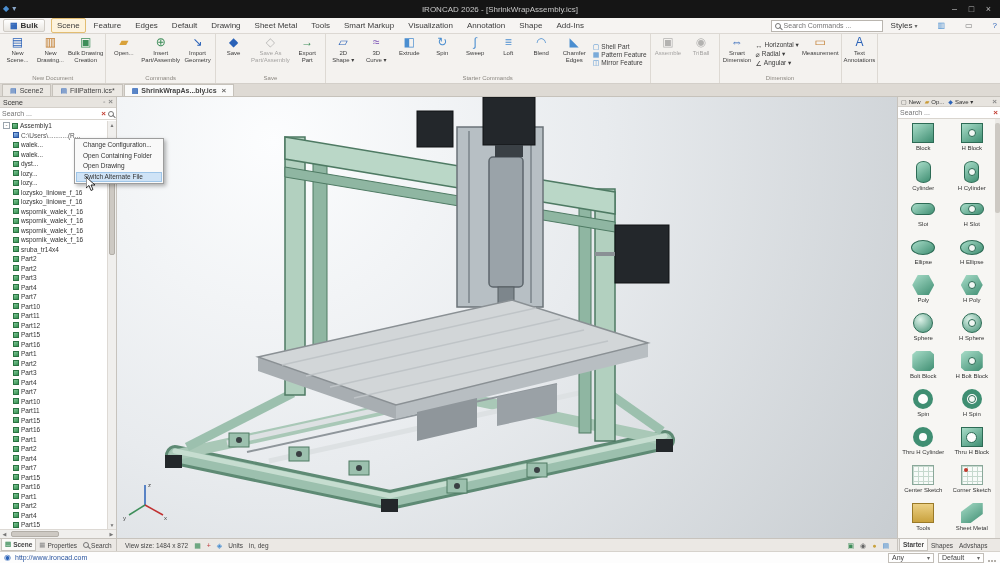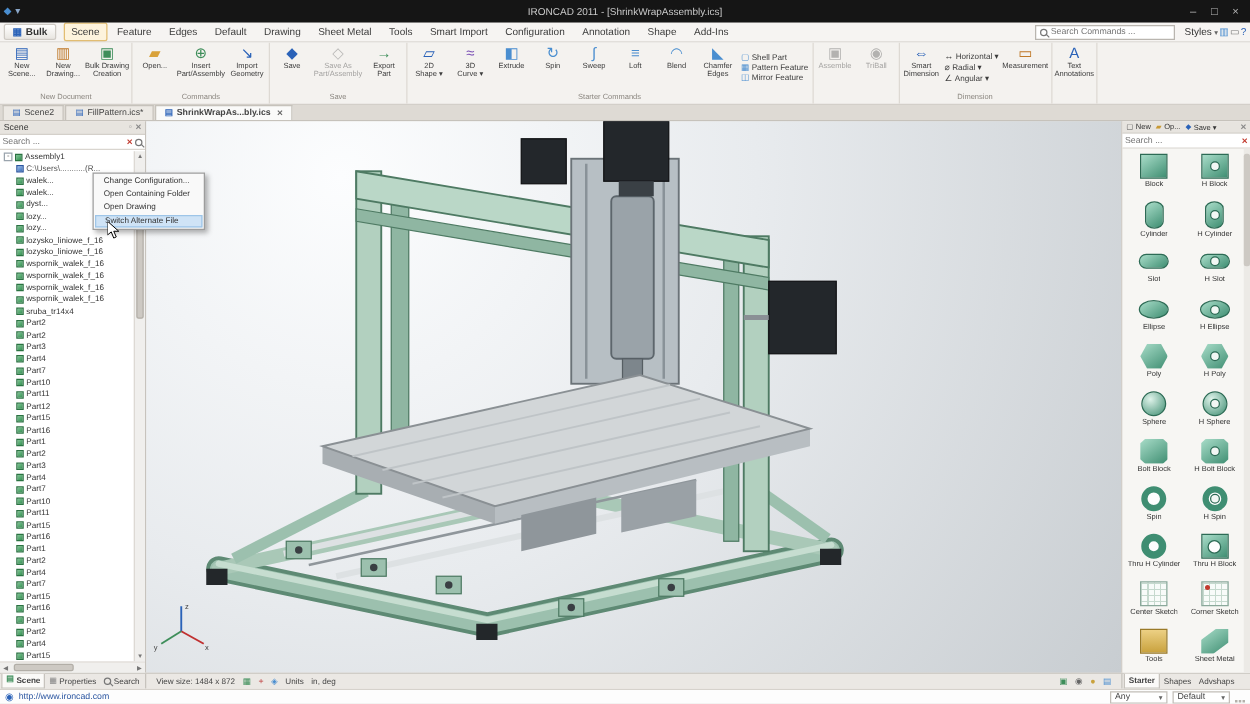--- a/index.html
+++ b/index.html
@@ -16,21 +16,21 @@
 .win-btn{width:17px;text-align:center;color:#b8b8b8;font-size:9px;line-height:16px}
 
 
 .menubar{height:16px;background:#f6f4f2;border-bottom:1px solid #dcd8d3;display:flex;align-items:center;font-size:8px;padding:0 3px;flex:0 0 16px}
 .menu-btn{display:flex;align-items:center;gap:3px;padding:1px 6px;margin-right:5px;border:1px solid #cfcbc5;border-radius:2px;background:linear-gradient(#ffffff,#e9e6e1);font-weight:bold;color:#333}
 .mtabs{display:flex;align-items:center;height:100%}
 .mtab{padding:2px 5px;margin:0 1px;border:1px solid transparent;border-radius:2px;white-space:nowrap;color:#3b3b3b}
 .mtab.active{background:#fdf3dd;border-color:#e2bd72}
 .cmd-search{margin-left:auto;display:flex;align-items:center;gap:3px;background:#fff;border:1px solid #b9b5af;height:12px;width:112px;padding:0 3px}
 .cmd-search input{border:none;outline:none;width:100%;font-size:7px;color:#666;background:transparent;font-family:inherit}
-.menubar-right{display:flex;align-items:center;gap:1px;margin-left:8px}
+.menubar-right{display:flex;align-items:center;gap:20px;margin-left:8px}
 .styles{display:flex;align-items:center;gap:2px;color:#333}
 .dd{font-size:6px;color:#666}
 
 
 .ribbon{height:50px;background:#f4f2ef;border-bottom:1px solid #d3cfc9;flex:0 0 50px;overflow:hidden}
 .rgroups{display:flex;height:100%}
 .rgroup{display:flex;flex-direction:column;border-right:1px solid #ddd9d3;padding:0 1px}
 .ritems{display:flex;flex:1;align-items:stretch}
 .rlarge{min-width:33px;max-width:46px;display:flex;flex-direction:column;align-items:center;padding:1px 1px 0;text-align:center;cursor:default}
 .rlarge .ic.big{font-size:12px;height:15px;line-height:15px}
@@ -135,43 +135,43 @@
 </head>
 <body>
 
 <div class="app">
 
   <div class="titlebar">
     <div class="qat">
       <span class="ic" style="color:#4a8ed0">◆</span>
       <span class="ic" style="color:#8aa7c9">▾</span>
     </div>
-    <div class="title">IRONCAD 2011 - [ShrinkWrapAssembly.ics]</div>
+    <div class="title">IRONCAD 2026 - [ShrinkWrapAssembly.ics]</div>
     <div class="win-controls">
       <div class="win-btn">–</div>
       <div class="win-btn">□</div>
       <div class="win-btn">×</div>
     </div>
   </div>
 
   <div class="menubar">
     <div class="menu-btn">
       <span class="ic" style="color:#2a62b8">▦</span>
       <span>Bulk</span>
     </div>
     <div class="mtabs">
         <div class="mtab active">Scene</div>
         <div class="mtab">Feature</div>
         <div class="mtab">Edges</div>
         <div class="mtab">Default</div>
         <div class="mtab">Drawing</div>
         <div class="mtab">Sheet Metal</div>
         <div class="mtab">Tools</div>
-        <div class="mtab">Smart Import</div>
-        <div class="mtab">Configuration</div>
+        <div class="mtab">Smart Markup</div>
+        <div class="mtab">Visualization</div>
         <div class="mtab">Annotation</div>
         <div class="mtab">Shape</div>
         <div class="mtab">Add-Ins</div>
       </div>
     <div class="cmd-search">
       <span class="mag"></span>
       <input placeholder="Search Commands ..." style="">
     </div>
     <div class="menubar-right">
       <div class="styles">

